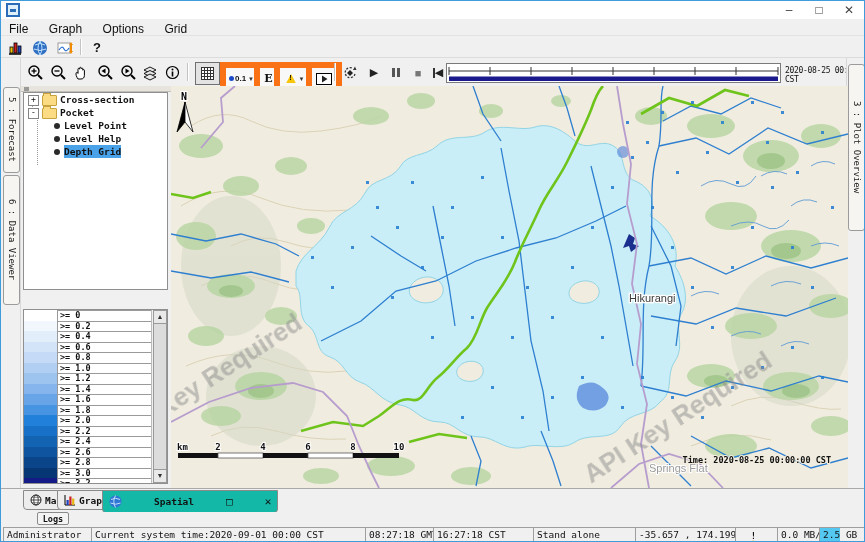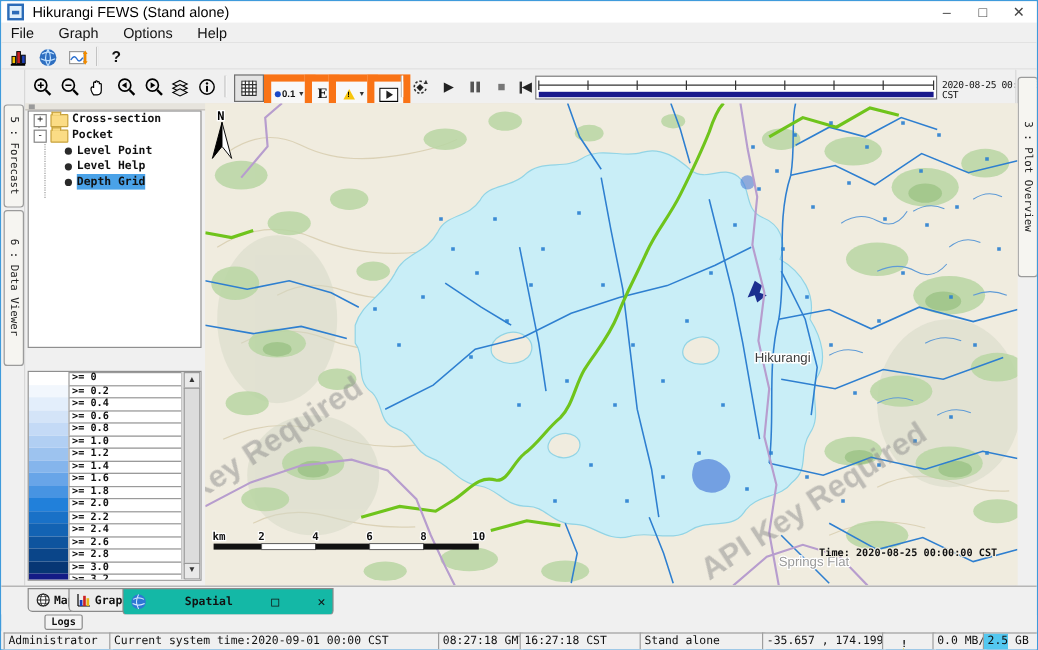--- a/index.html
+++ b/index.html
@@ -91,31 +91,30 @@
 </style>
 </head>
 <body>
 
 <div id="win">
 
   <div id="titlebar" class="abs">
     <span id="title-icon" class="abs">
         <i></i>
       </span>
-    <span id="title-text" class="abs">Hikurangi FEWS  (Stand alone)</span>
     <span class="winbtn abs" style="right:60px;">–</span>
     <span class="winbtn abs" style="right:30px;">□</span>
     <span class="winbtn abs" style="right:0;">✕</span>
   </div>
 
   <div id="menubar" class="abs">
     <span class="menu-item">File</span>
     <span class="menu-item">Graph</span>
     <span class="menu-item">Options</span>
-    <span class="menu-item">Help</span>
+    <span class="menu-item">Grid</span>
   </div>
 
   <div id="toolbar1" class="abs">
     <span class="tbtn" style="left:4px;">
       <svg width="16" height="16" viewBox="0 0 16 16">
           <line x1="2" y1="14" x2="14" y2="14" stroke="#000" stroke-width="1.5"></line>
           <rect x="3" y="7" width="3" height="6" fill="#f2c200" stroke="#000" stroke-width="0.8"></rect>
           <rect x="7" y="3" width="3" height="10" fill="#cc2222" stroke="#000" stroke-width="0.8"></rect>
           <rect x="11" y="6" width="3" height="7" fill="#2244bb" stroke="#000" stroke-width="0.8"></rect>
         </svg>

